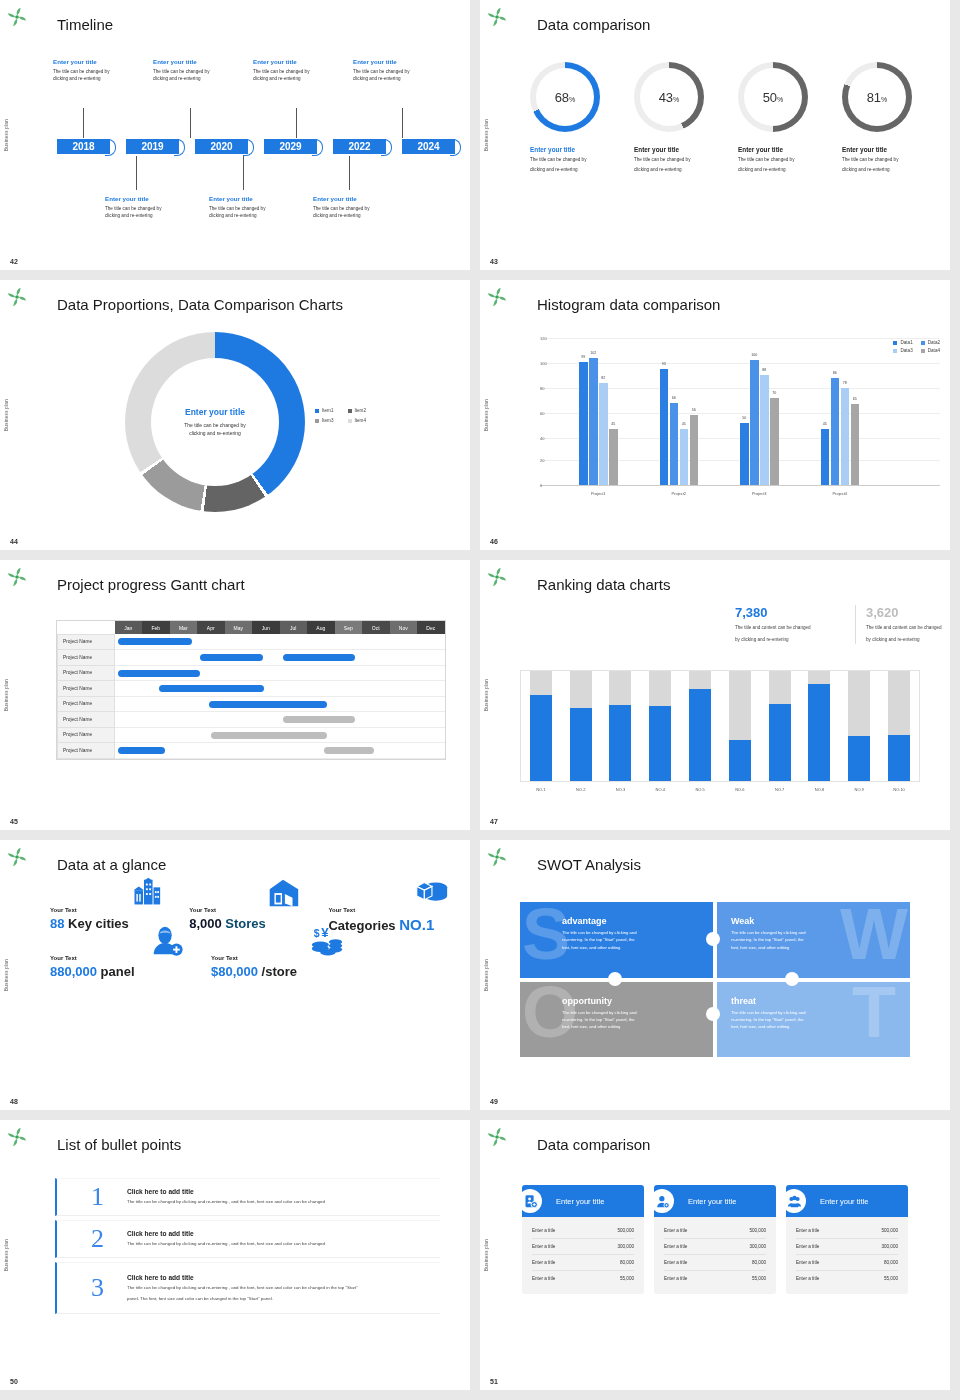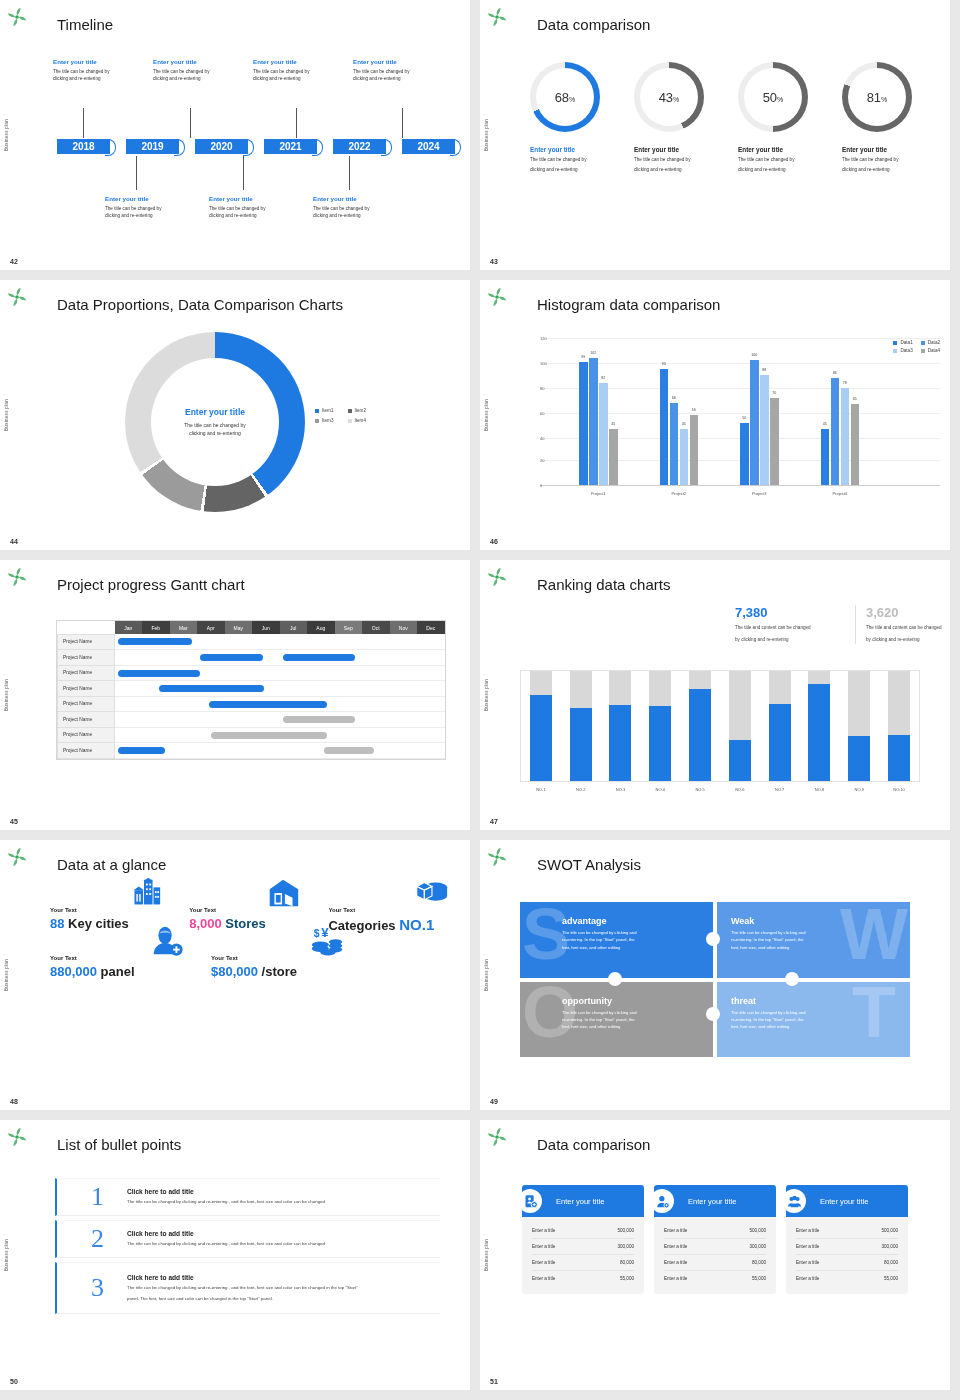--- a/index.html
+++ b/index.html
@@ -169,21 +169,21 @@
     <div class="tl-tick" style="left:296px;top:108px;height:30px;"></div>
     <div class="tl-tick" style="left:402px;top:108px;height:30px;"></div>
     <div class="tl-tick" style="left:136px;top:156px;height:34px;"></div>
     <div class="tl-tick" style="left:243px;top:156px;height:34px;"></div>
     <div class="tl-tick" style="left:349px;top:156px;height:34px;"></div>
 
     <div class="tl-bar">
       <div class="tl-chip">2018</div>
       <div class="tl-chip">2019</div>
       <div class="tl-chip">2020</div>
-      <div class="tl-chip">2021</div>
+      <div class="tl-chip">2029</div>
       <div class="tl-chip">2022</div>
       <div class="tl-chip">2024</div>
       <div class="tl-chip">2024</div>
     </div>
 
     <div class="tl-bot">
       <div class="tl-item">
         <div class="tl-h">Enter your title</div>
         <div class="tl-p">The title can be changed by</div>
         <div class="tl-p">clicking and re-entering</div>
@@ -597,21 +597,21 @@
               </g>
               <g fill="#fff">
                 <path d="M11 16h8v12h-8z"></path>
                 <path d="M22 17l8 4v9l-8-3z"></path>
               </g>
               <g fill="#1e7ae0">
                 <rect x="12.5" y="18" width="5" height="8"></rect>
               </g>
             </svg>
           <div class="slabel">Your Text</div>
-          <div class="sval"><span style="color:#ec4899">8,000</span><span style="color:#0c4a6e"> Stores</span></div>
+          <div class="sval"><span style="color:#0f172a">8,000</span><span style="color:#0c4a6e"> Stores</span></div>
         </div>
         <div class="stat" style="width:145px">
           <svg class="sicon" viewBox="0 0 40 34">
               <g fill="#1e7ae0">
                 <ellipse cx="25" cy="10" rx="12" ry="5"></ellipse>
                 <path d="M13 10v9a12 5 0 0 0 24 0v-9z"></path>
               </g>
               <g fill="#fff">
                 <path d="M5 9l8-4 8 4v10l-8 4-8-4z" opacity=".25"></path>
               </g>

